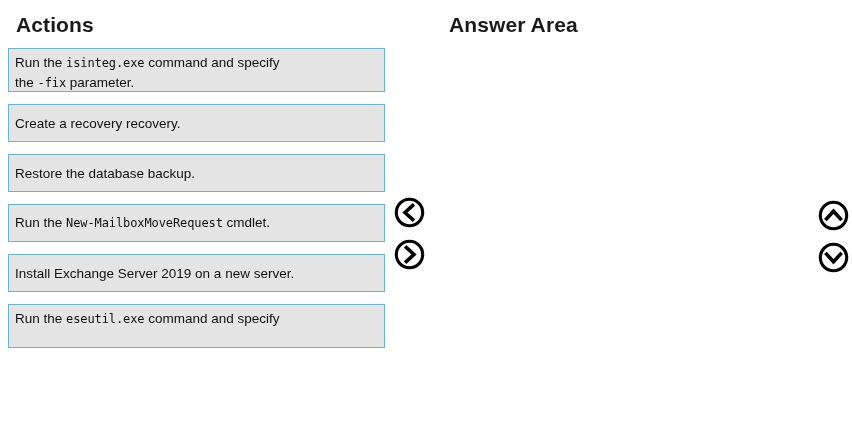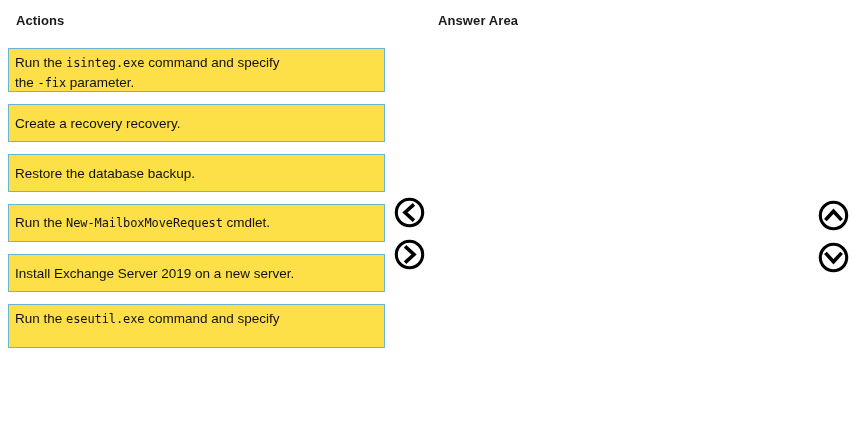--- a/index.html
+++ b/index.html
@@ -12,41 +12,41 @@
     height: 423px;
     position: relative;
     overflow: hidden;
     font-family: "Liberation Sans", sans-serif;
     color: #000000;
     -webkit-font-smoothing: antialiased;
   }
 
   .col-header {
     position: absolute;
-    font-size: 13px;
+    font-size: 21px;
     font-weight: bold;
     letter-spacing: 0.1px;
     color: #1a1a1a;
     white-space: nowrap;
   }
   #actions-header { left: 16px; top: 13px; }
-  #answer-header  { left: 438px; top: 13px; }
+  #answer-header  { left: 449px; top: 13px; }
 
   .actions-list {
     position: absolute;
     left: 8px;
     top: 48px;
     width: 377px;
   }
 
   .action-box {
     box-sizing: border-box;
     width: 377px;
     border: 1px solid #6cb4d4;
-    background: #fde047;
+    background: #e5e5e5;
     margin-bottom: 12px;
     padding: 4px 0 5px 6px;
     font-size: 13.5px;
     line-height: 19px;
     color: #111111;
   }
   .action-box.one-line {
     height: 38px;
     display: flex;
     align-items: center;

